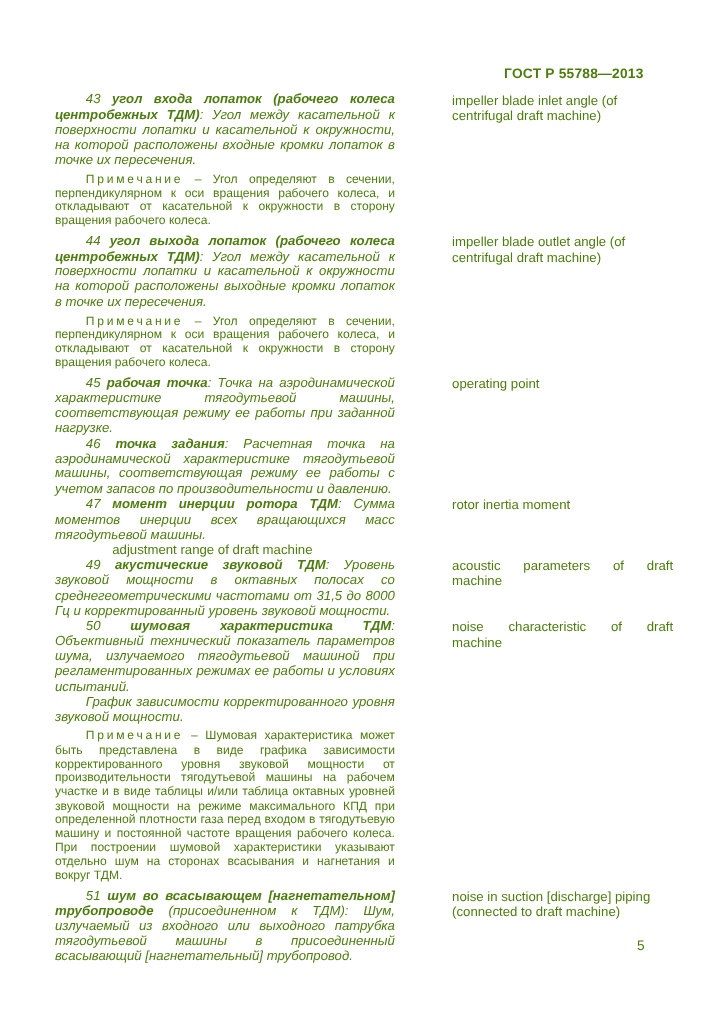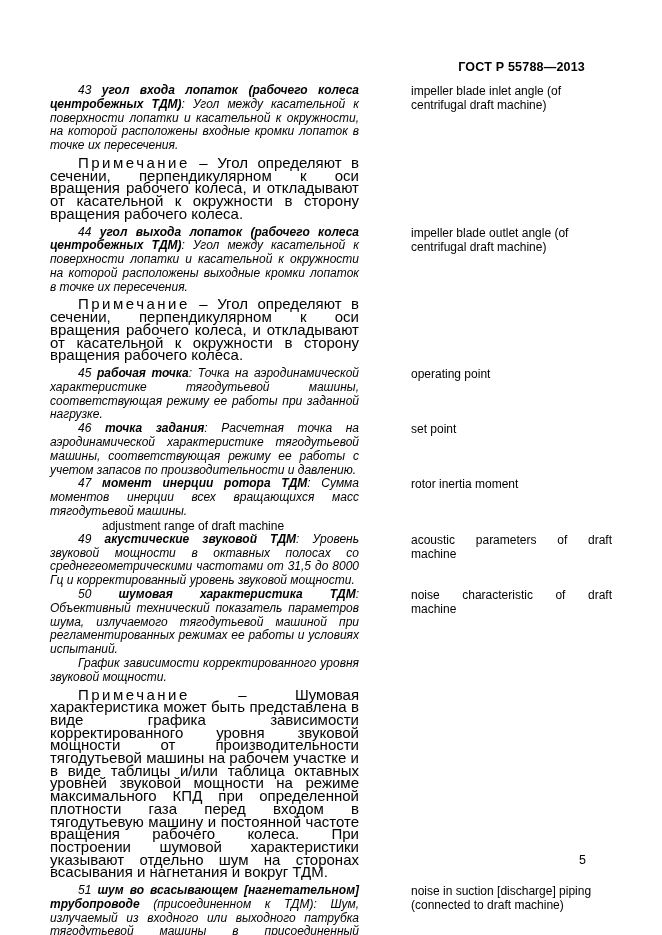--- a/index.html
+++ b/index.html
@@ -1,20 +1,20 @@
 <!DOCTYPE html>
 <html><head>
 <meta charset="utf-8">
 <style>
   html,body { margin:0; padding:0; background:#e8e8e8; }
   .doc {
     position:relative;
     width:662px; height:935px;
     background:#ffffff;
-    color:#000000;
+    color:#4d7c0f;
     font-family:"Liberation Sans", sans-serif;
     overflow:hidden;
     margin:0 auto;
   }
   .header {
     position:absolute; top:60px; left:0;
     width:585px;
     text-align:right;
     font-weight:bold;
     font-size:12.5px;
@@ -30,21 +30,21 @@
   .item-p {
     margin:0;
     font-size:12px;
     line-height:13.8px;
     text-indent:28px;
     font-style:italic;
   }
   .term { font-weight:bold; }
   .note-p {
     margin:4px 0 5px 0;
-    font-size:15px;
+    font-size:11px;
     line-height:12.7px;
     text-indent:28px;
     text-align:justify;
   }
   .note-label { letter-spacing:2.5px; }
   .en-line { display:block; }
   .jlast { text-align:justify; text-align-last:justify; }
   .page-number {
     position:absolute; top:853px; left:560px;
     width:26px; text-align:right;
@@ -95,23 +95,20 @@
       </div>
       <div class="en">
         <span class="en-line">operating point</span>
       </div>
     </div>
 
     <div class="row">
       <div class="ru">
         <p class="item-p"><span>46</span> <span class="term">точка задания</span><span>: </span><span>Расчетная точка на аэродинамической характеристике тягодутьевой машины, соответствующая режиму ее работы с учетом запасов по производительности и давлению.</span></p>
       </div>
-      <div class="en">
-        <span class="en-line">set point</span>
-      </div>
     </div>
 
     <div class="row">
       <div class="ru">
         <p class="item-p"><span>47</span> <span class="term">момент инерции ротора ТДМ</span><span>: </span><span>Сумма моментов инерции всех вращающихся масс тягодутьевой машины.</span></p>
       </div>
       <div class="en">
         <span class="en-line">rotor inertia moment</span>
       </div>
     </div>

